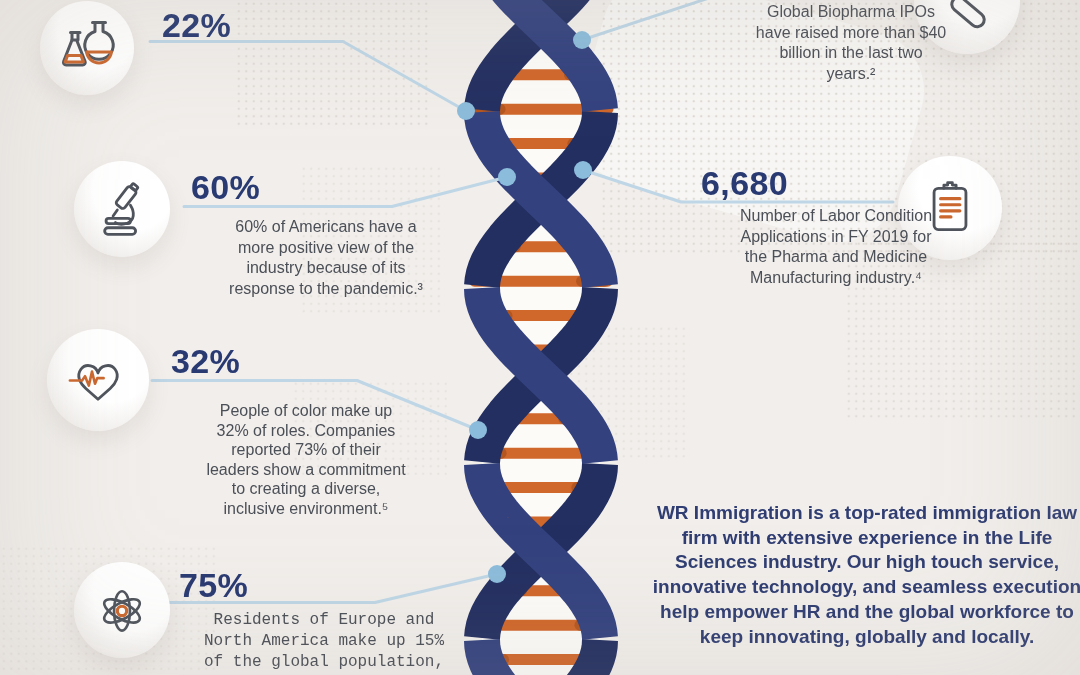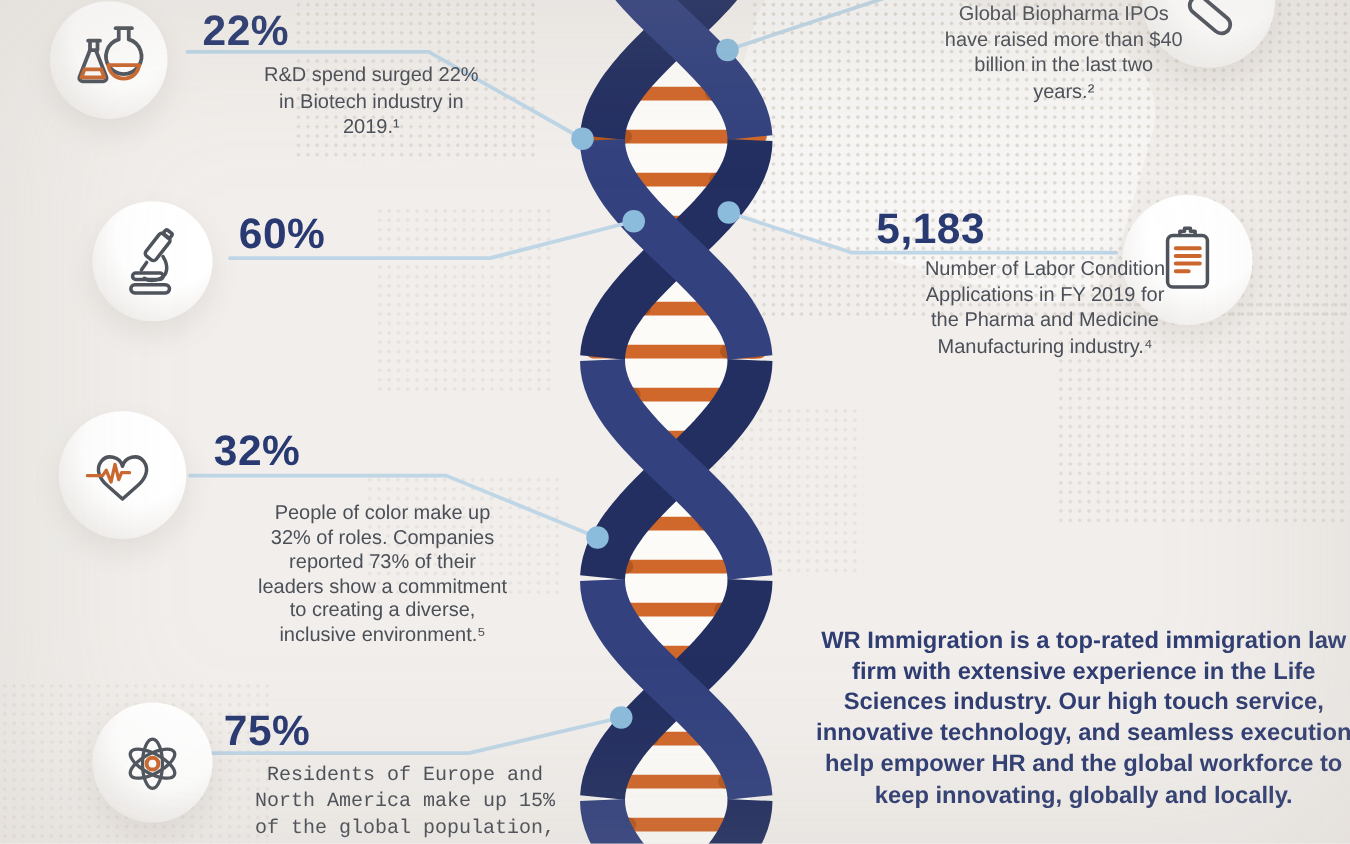--- a/index.html
+++ b/index.html
@@ -169,32 +169,33 @@
   </svg>
 
   <svg class="icon" style="left:92px;top:580px;" width="60" height="60" viewBox="0 0 64 64">
     <ellipse class="ic" style="stroke-width:2.8" cx="32" cy="33" rx="8.5" ry="21"></ellipse>
     <ellipse class="ic" style="stroke-width:2.8" cx="32" cy="33" rx="8.5" ry="21" transform="rotate(62 32 33)"></ellipse>
     <ellipse class="ic" style="stroke-width:2.8" cx="32" cy="33" rx="8.5" ry="21" transform="rotate(-62 32 33)"></ellipse>
     <circle class="ic-o" style="stroke-width:3.4" cx="32" cy="33" r="5"></circle>
   </svg>
 
   <div class="stat-value" style="left:162px;top:6px;">22%</div>
-  <div class="stat-desc" style="left:162px;top:51px;">R&amp;D spend surged 22%
-in Biotech industry in
-2019.¹</div>
 
   <div class="stat-desc" style="left:716px;top:2px;">Global Biopharma IPOs
 have raised more than $40
 billion in the last two
 years.²</div>
 
   <div class="stat-value" style="left:191px;top:168px;">60%</div>
-
-  <div class="stat-value" style="left:701px;top:164px;">5,183</div>
+  <div class="stat-desc" style="left:191px;top:217px;">60% of Americans have a
+more positive view of the
+industry because of its
+response to the pandemic.³</div>
+
+  <div class="stat-value" style="left:701px;top:164px;">6,680</div>
   <div class="stat-desc" style="left:701px;top:206px;">Number of Labor Condition
 Applications in FY 2019 for
 the Pharma and Medicine
 Manufacturing industry.⁴</div>
 
   <div class="stat-value" style="left:171px;top:342px;">32%</div>
   <div class="stat-desc" style="left:171px;top:401px;line-height:19.5px;">People of color make up
 32% of roles. Companies
 reported 73% of their
 leaders show a commitment

